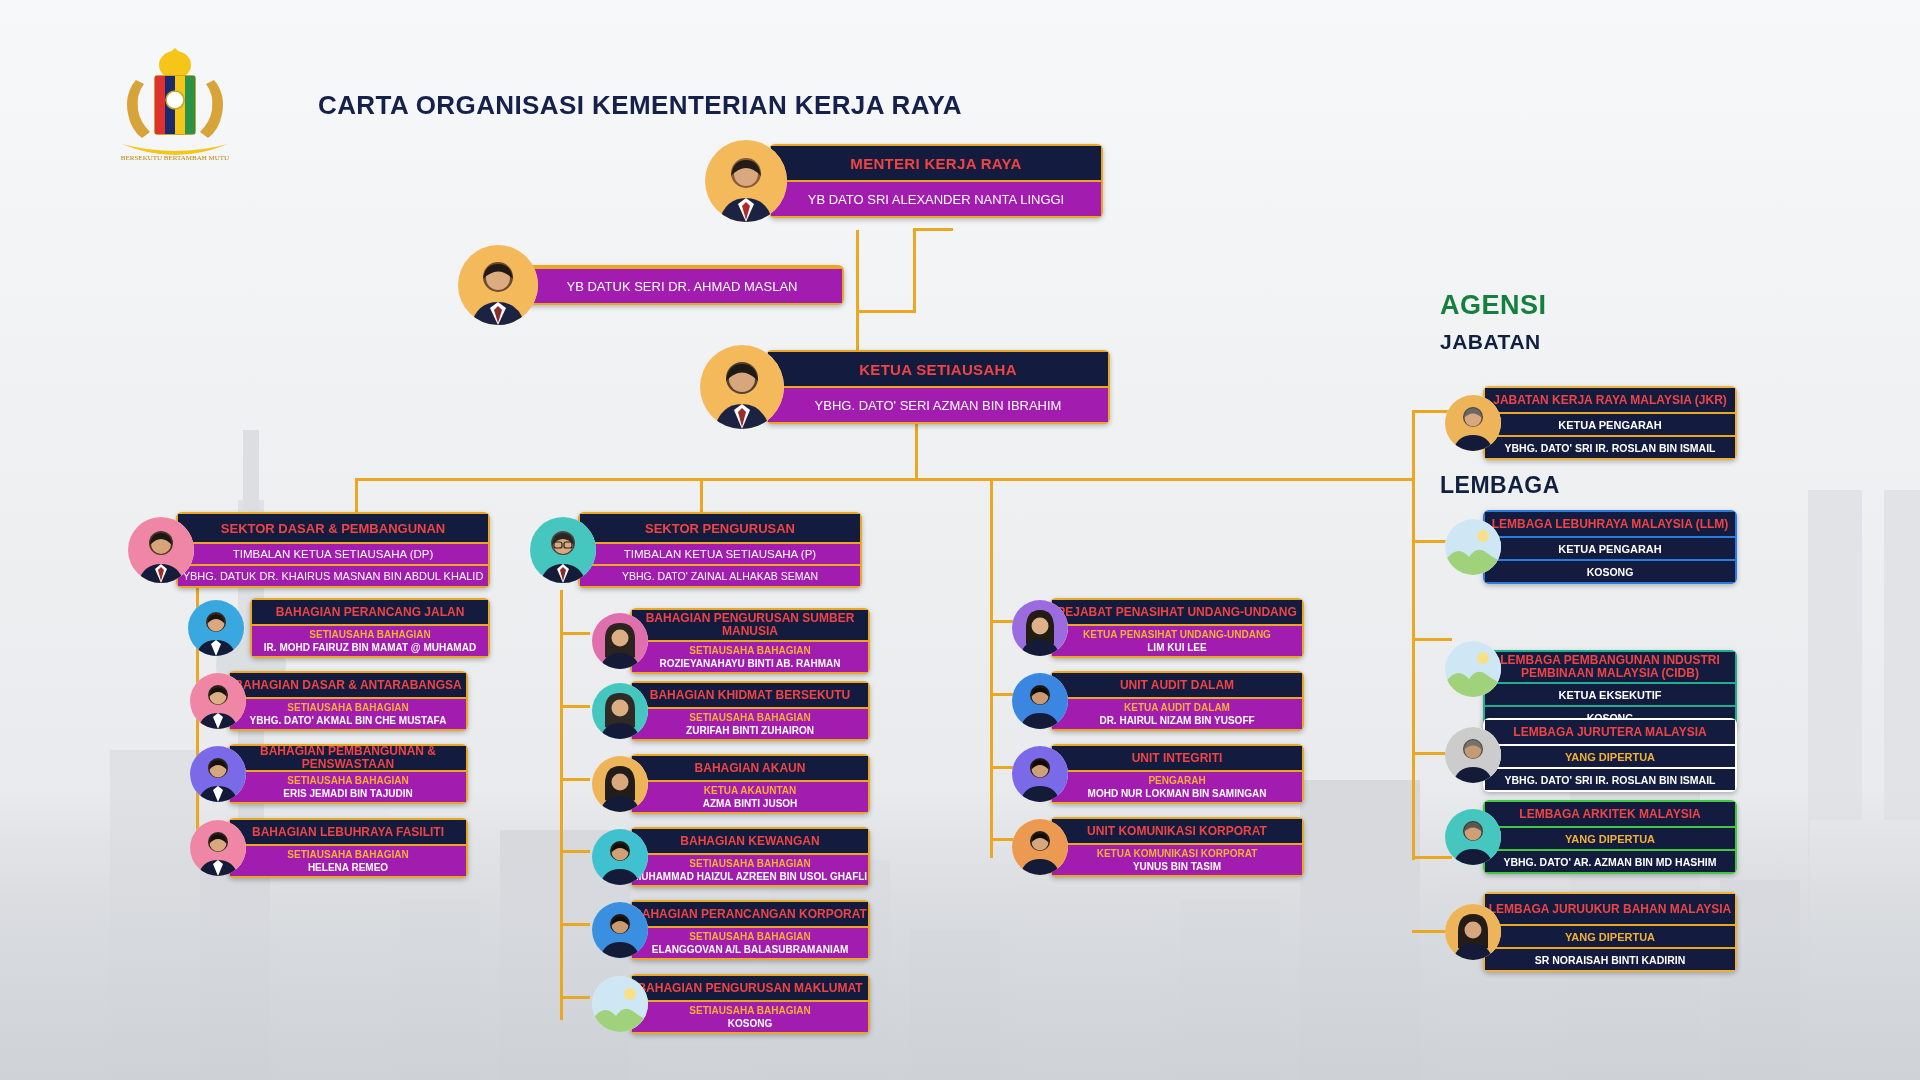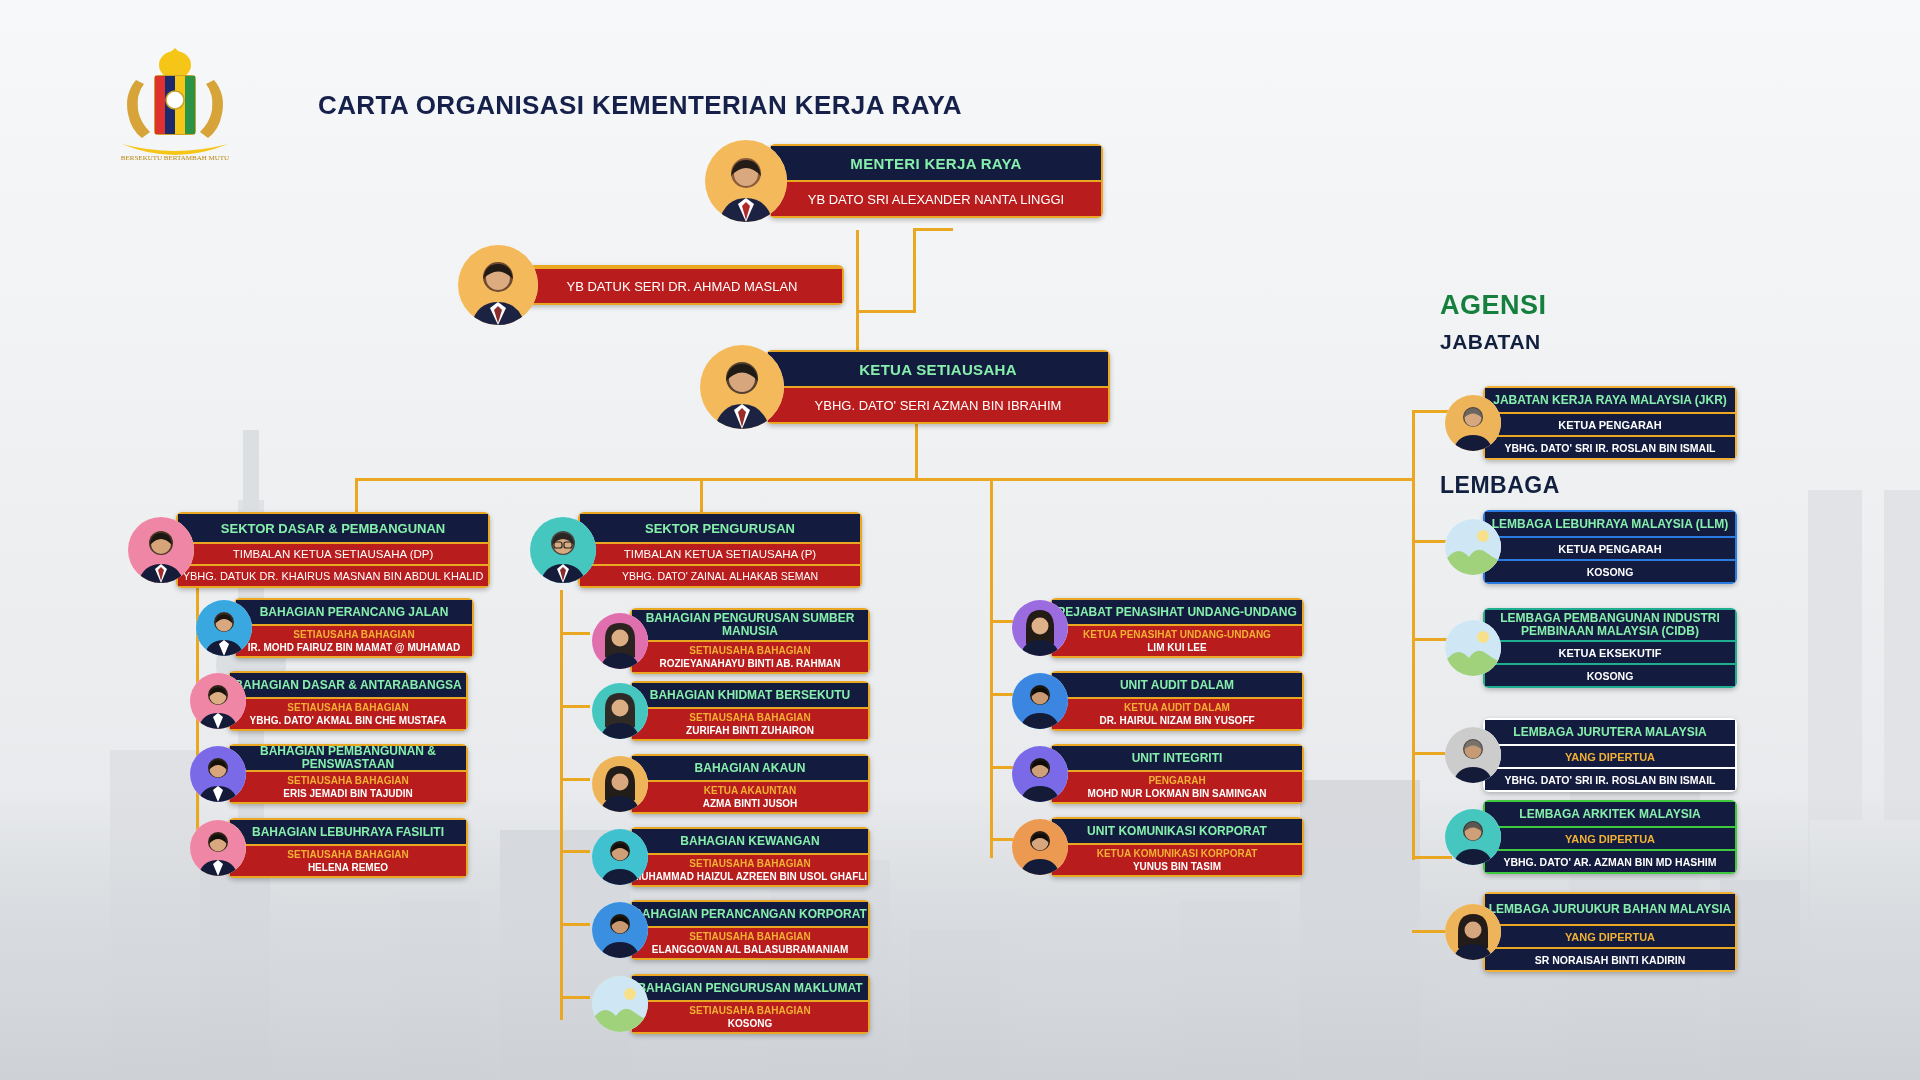--- a/index.html
+++ b/index.html
@@ -52,25 +52,25 @@
     box-shadow:0 0 0 3px rgba(255,255,255,.55) inset;
   }
   .ph .face{width:100%;height:100%;display:block;}
   .body{
     position:relative;margin-left:-18px;z-index:2;
     border-radius:4px;overflow:hidden;
     background:#131c3f;
     box-shadow:0 2px 5px rgba(0,0,0,.25);
   }
   .row1{
-    background:#131c3f;color:#86efac;font-weight:bold;text-align:center;
+    background:#131c3f;color:#ef4444;font-weight:bold;text-align:center;
     display:flex;align-items:center;justify-content:center;
   }
   .row2{
-    background:#b91c1c;color:#ffffff;text-align:center;
+    background:#a21caf;color:#ffffff;text-align:center;
     display:flex;flex-direction:column;align-items:center;justify-content:center;
   }
   .post{color:#f2b134;font-weight:bold;}
   .nm{color:#ffffff;font-weight:bold;}
   .sep{height:2px;background:#eaa721;width:100%;}
   .outline{padding:2px;border-radius:6px;}
 
   
   .lvl1 .row1{font-size:15px;height:34px;letter-spacing:.3px;}
   .lvl1 .row2{font-size:13px;height:34px;}
@@ -268,21 +268,21 @@
   </div>
   <div class="body outline" style="width:280px;background:#eaa721;">
     <div class="row1">SEKTOR PENGURUSAN</div>
     <div class="sep"></div>
     <div class="row2">TIMBALAN KETUA SETIAUSAHA (P)</div>
     <div class="sep"></div>
     <div class="row2" style="font-size:10.5px">YBHG. DATO' ZAINAL ALHAKAB SEMAN</div>
   </div>
 </div>
 
-<div class="node lvl3" style="left:196px;top:598px;">
+<div class="node lvl3" style="left:188px;top:598px;gap:24px;">
   <div class="ph" style="width:56px;height:56px;background:linear-gradient(135deg,#2fb7e8,#2f7ce8);">
     <svg class="face" viewBox="0 0 56 56">
         <circle cx="28" cy="28" r="28" fill="#3aa8e0"></circle>
         <circle cx="28" cy="22" r="10" fill="#3a2a1e"></circle>
         <circle cx="28" cy="23" r="8.5" fill="#d9a87e"></circle>
         <path d="M19 24 q9 -10 18 0 q-1 -10 -9 -10 q-8 0 -9 10z" fill="#1a1510"></path>
         <path d="M8 56 q4 -16 20 -16 q16 0 20 16z" fill="#141b38"></path>
         <path d="M28 40 l5 4 l-5 12 l-5 -12z" fill="#fff"></path>
       </svg>
   </div>
@@ -590,21 +590,21 @@
 </div>
 
 <div class="node ag" style="left:1445px;top:608px;">
   <div class="ph" style="width:56px;height:56px;background:#cfe7f5;">
     <svg class="face" viewBox="0 0 56 56">
         <circle cx="28" cy="28" r="28" fill="#cfe7f5"></circle>
         <circle cx="38" cy="17" r="6" fill="#f7e08a"></circle>
         <path d="M0 42 q12 -18 24 -4 q8 -12 18 -4 q8 6 14 8 l0 14 l-56 0z" fill="#9fd27a"></path>
       </svg>
   </div>
-  <div class="body outline" style="width:250px;background:#1fae8f;">
+  <div class="body outline" style="width:250px;background:#1fae8f;margin-top:42px;">
     <div class="row1" style="height:30px">LEMBAGA PEMBANGUNAN INDUSTRI PEMBINAAN MALAYSIA (CIDB)</div>
     <div class="sep" style="background:#1fae8f"></div>
     <div class="rowm">KETUA EKSEKUTIF</div>
     <div class="sep" style="background:#1fae8f"></div>
     <div class="rown">KOSONG</div>
   </div>
 </div>
 
 <div class="node ag" style="left:1445px;top:718px;">
   <div class="ph" style="width:56px;height:56px;background:#d9d9d9;">

